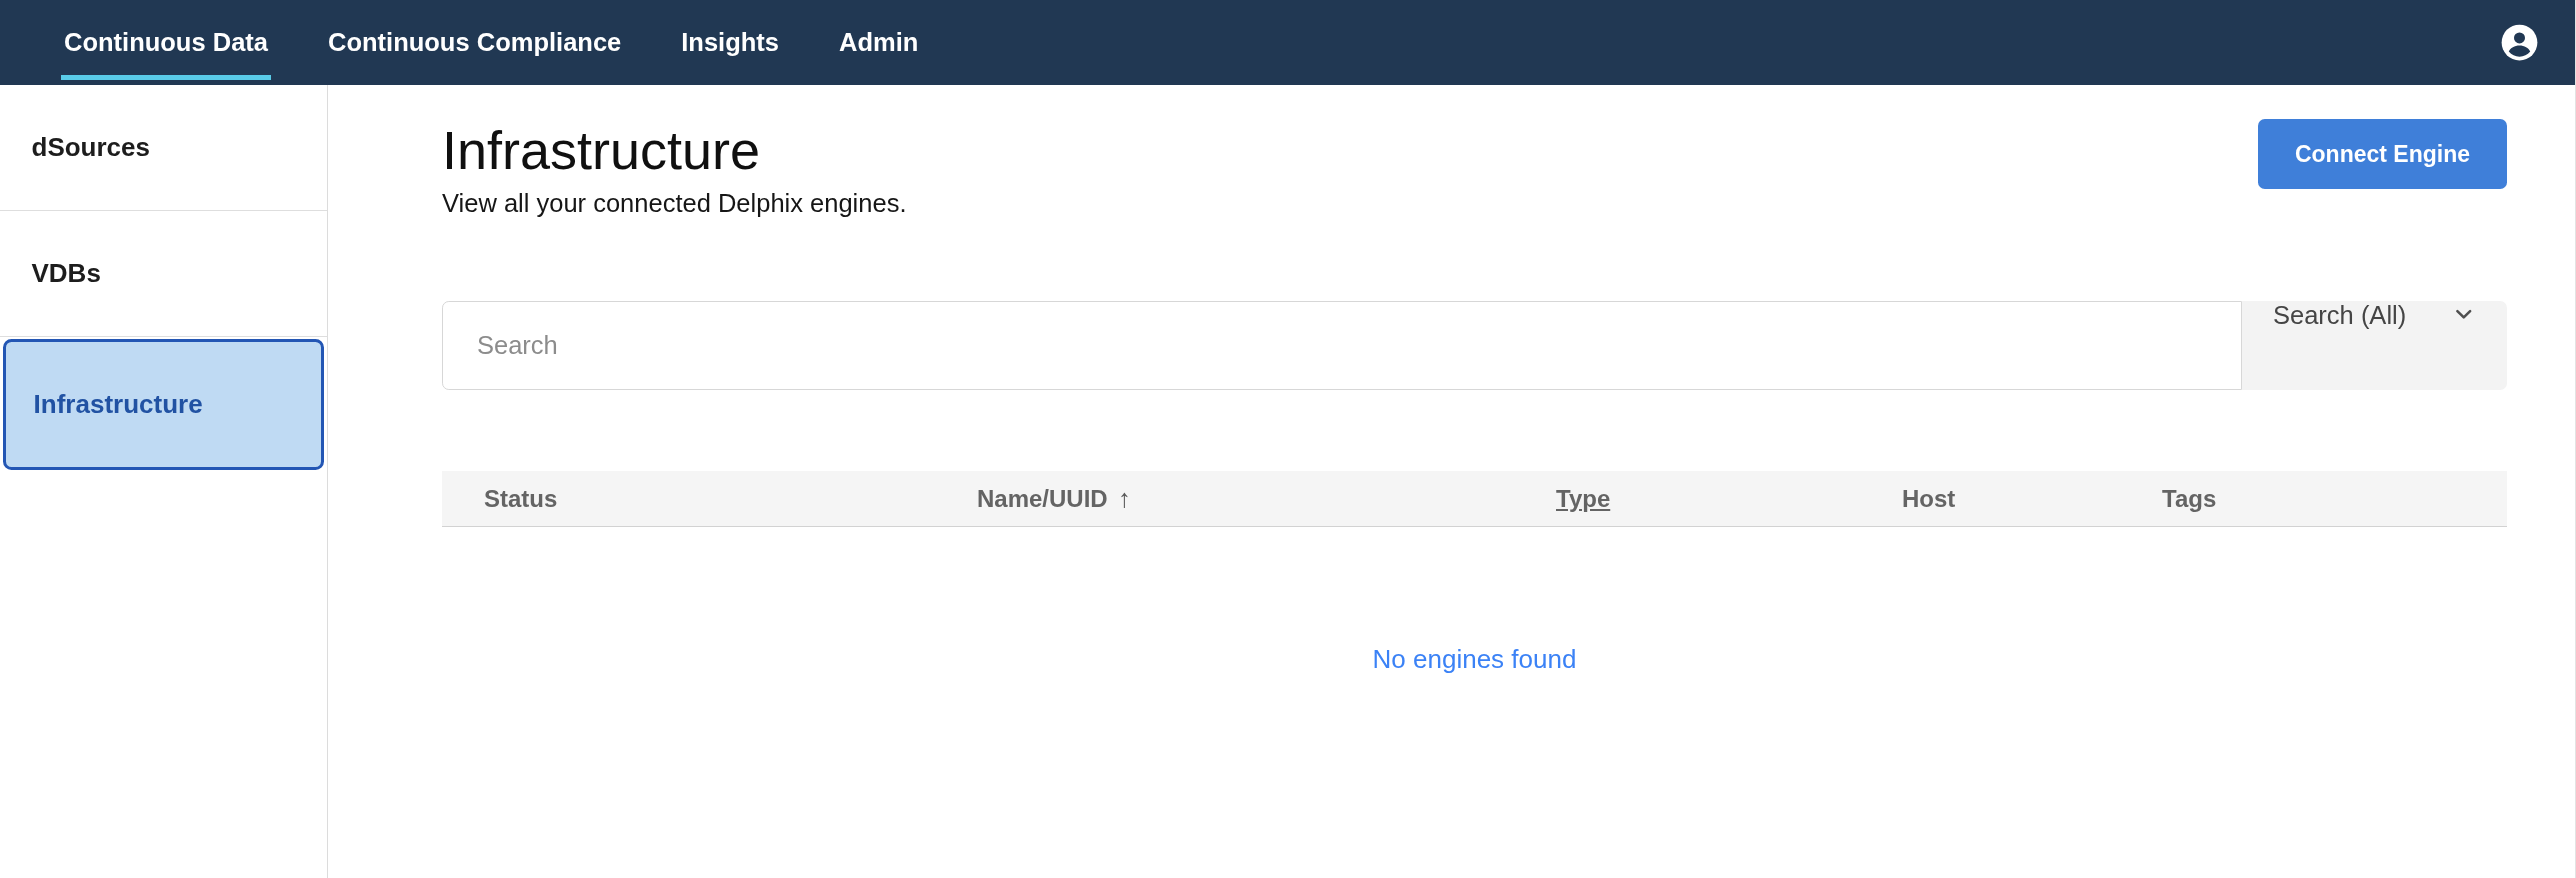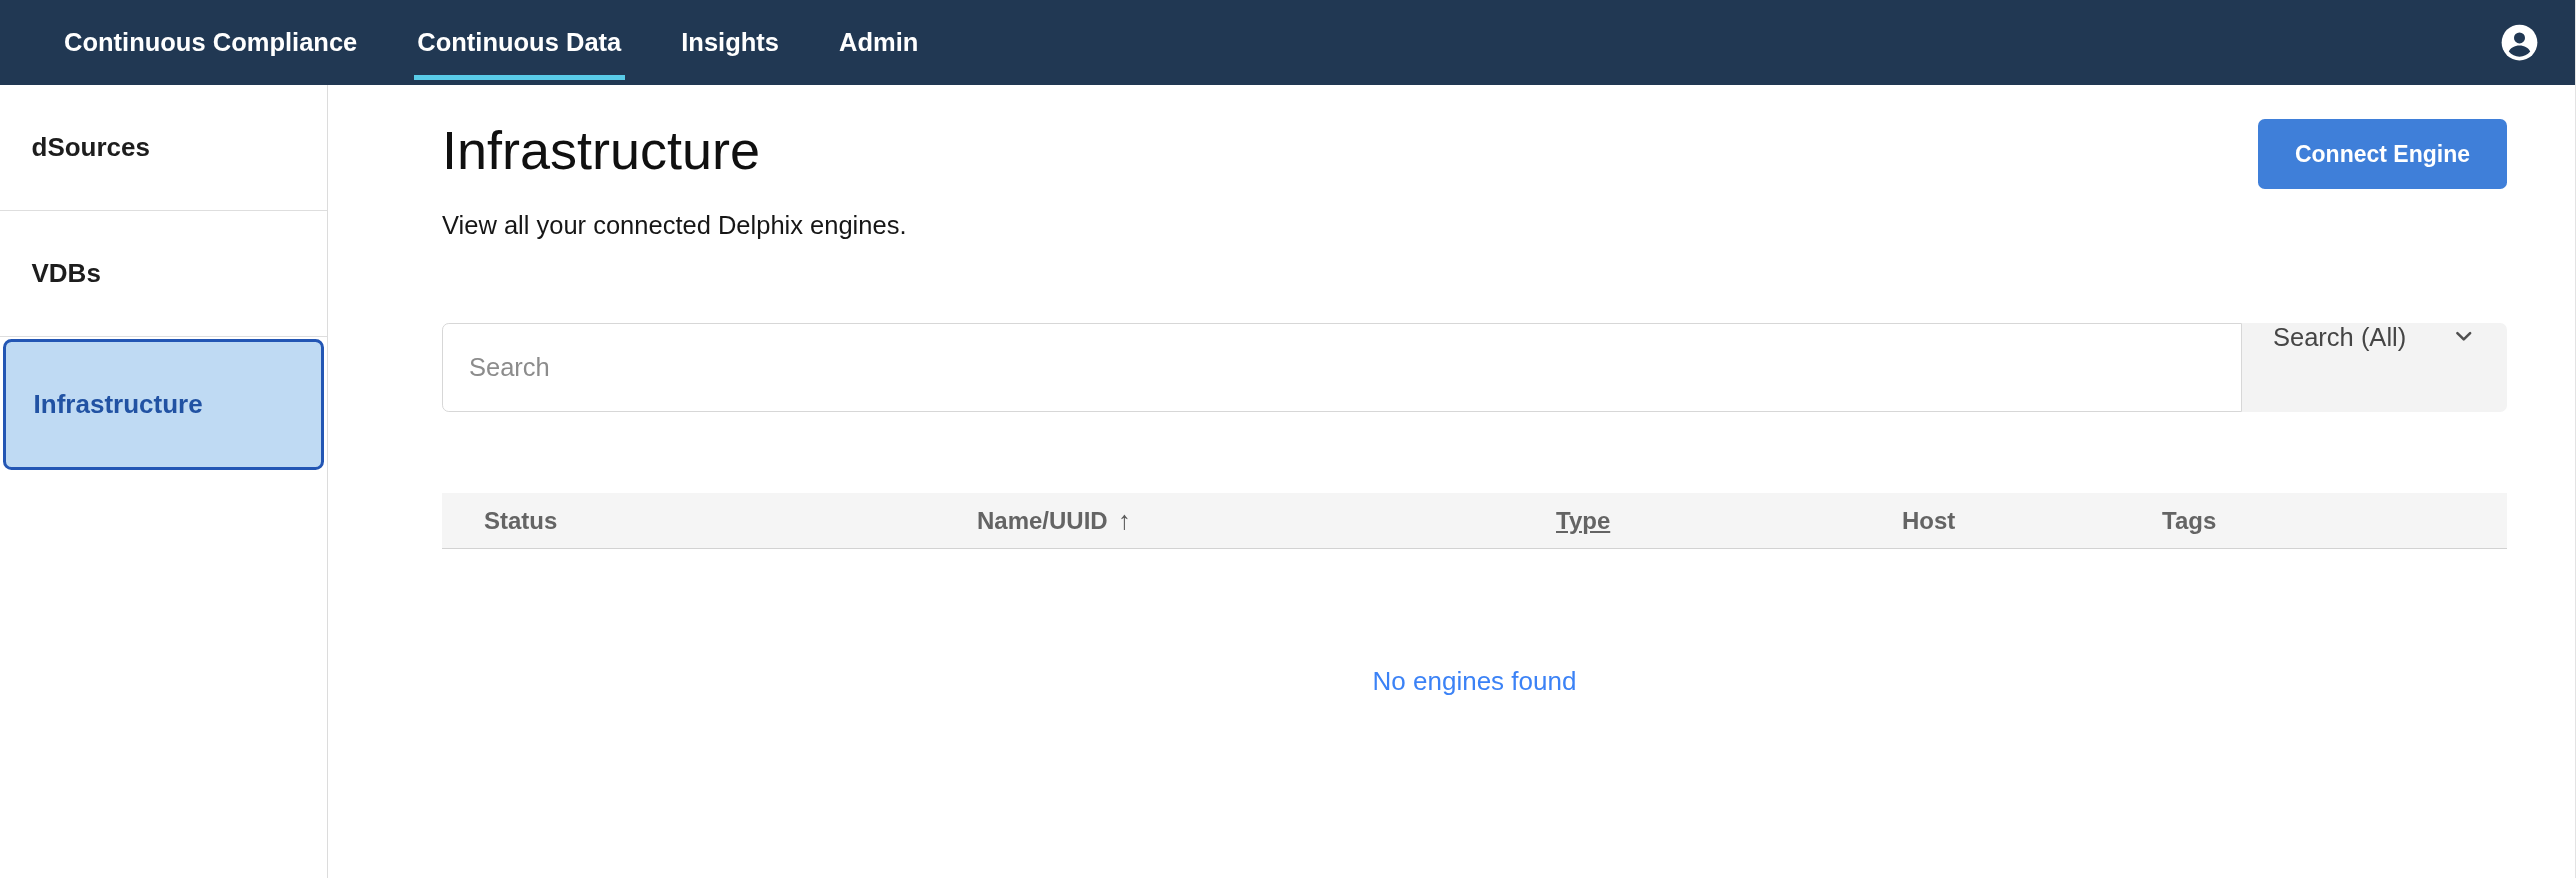--- a/index.html
+++ b/index.html
@@ -50,26 +50,26 @@
     position:absolute; top:85px; left:376px; right:0; bottom:0;
     padding:34px 68px 0 66px; background:#fff;
   }
   .title-row { display:flex; justify-content:space-between; align-items:flex-start; }
   .page-title { font-size:54px; font-weight:400; color:#101010; line-height:62px; }
   .connect-btn {
     background:#3f7fd9; color:#fff; border:none; border-radius:6.8px;
     height:70px; padding:0 37px; font-size:23px; font-weight:600;
     font-family:"Liberation Sans", sans-serif; cursor:pointer;
   }
-  .subtitle { margin-top:22px; font-size:25.5px; color:#161616; }
+  .subtitle { font-size:25.5px; color:#161616; }
 
   .search-row { display:flex; margin-top:83px; height:89px; }
   .search-input {
     flex:1; height:89px; border:1.7px solid #d7d7d7; border-radius:6.8px 0 0 6.8px;
-    font-size:25.5px; color:#333; padding:0 26px; outline:none;
+    font-size:25.5px; color:#333; padding:0 34px; outline:none;
     font-family:"Liberation Sans", sans-serif; background:#fff;
   }
   .search-input::placeholder { color:#8c8c8c; }
   .search-filter {
     width:265px; height:89px; background:#f3f3f3; border-radius:0 6.8px 6.8px 0;
     display:flex; justify-content:space-between;
     padding:0 31px; font-size:25.5px; color:#454545; cursor:pointer;
   }
   .chev { display:flex; }
 
@@ -88,22 +88,22 @@
   .empty-msg { margin-top:117px; text-align:center; font-size:26px; color:#3b82f6; }
 </style>
 </head>
 <body>
 
 <div class="page">
 
   <div class="navbar">
 
     <div class="nav-links">
+      <div class="nav-link active">Continuous Data</div>
       <div class="nav-link">Continuous Compliance</div>
-      <div class="nav-link active">Continuous Data</div>
       <div class="nav-link">Insights</div>
       <div class="nav-link">Admin</div>
     </div>
 
     <div class="account">
       <svg width="39" height="39" viewBox="0 0 24 24">
         <circle cx="12" cy="12" r="11" fill="#ffffff"></circle>
         <circle cx="12" cy="9.2" r="3.4" fill="#213853"></circle>
         <path d="M12 13.9c-3 0-5.6 1.5-6.6 3.7 1.7 2 4 3.2 6.6 3.2s4.9-1.2 6.6-3.2c-1-2.2-3.6-3.7-6.6-3.7z" fill="#213853"></path>
       </svg>

